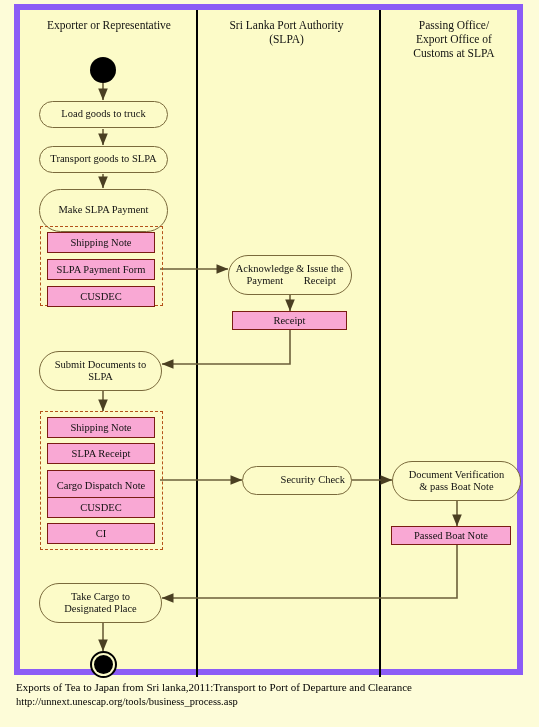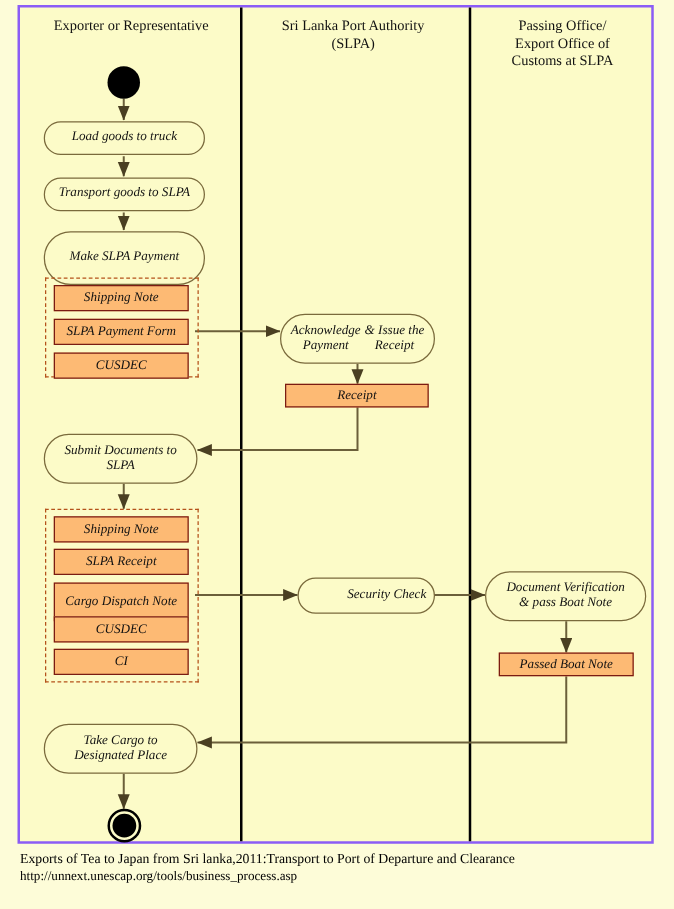--- a/index.html
+++ b/index.html
@@ -16,21 +16,21 @@
   }
 
   
   #diagram-frame {
     position: absolute;
     left: 14px;
     top: 4px;
     width: 509px;
     height: 671px;
     background: #fcfbc8;
-    border: 2px solid #8b5cf6;
+    border: 6px solid #8b5cf6;
     box-sizing: border-box;
   }
 
   
   .lane-divider {
     position: absolute;
     top: 0;
     width: 2px;
     background: #000000;
   }
@@ -42,21 +42,21 @@
     text-align: center;
     font-size: 11.5px;
     line-height: 14px;
     color: #111111;
   }
 
   
   #nodes-layer {
     position: absolute;
     left: 0; top: 0;
-    width: 509px; height: 671px; font-style: italic;
+    width: 509px; height: 671px;
   }
   #edges-svg {
     position: absolute;
     left: 0; top: 0;
     width: 509px; height: 671px;
   }
 
   
   .activity {
     position: absolute;
@@ -72,21 +72,21 @@
     line-height: 12.5px;
     color: #111111;
     padding: 0 6px;
   }
 
   
   .docbox {
     position: absolute;
     box-sizing: border-box;
     border: 1px solid #7a1c13;
-    background: #fdba74;
+    background: #f9a8d4;
     display: flex;
     align-items: center;
     justify-content: center;
     text-align: center;
     font-size: 10.5px;
     line-height: 12px;
     color: #111111;
   }
 
   
@@ -254,21 +254,21 @@
 
     <div class="activity" style="left:222px; top:456px; width:110px; height:29px;justify-content:flex-end;">
       <span>Security Check</span>
     </div>
 
     <div class="activity" style="left:372px; top:451px; width:129px; height:40px; flex-direction:column;">
       <span>Document Verification</span>
       <span>&amp; pass Boat Note</span>
     </div>
 
-    <div class="docbox" style="left:383px; top:516px; width:108px; height:19px;">
+    <div class="docbox" style="left:371px; top:516px; width:120px; height:19px;">
       <span>Passed Boat Note</span>
     </div>
 
   </div>
 </div>
 
 <div id="caption">
   <div>Exports of Tea to Japan from Sri lanka,2011:Transport to Port of Departure and Clearance</div>
   <div id="caption-url">http://unnext.unescap.org/tools/business_process.asp</div>
 </div>

